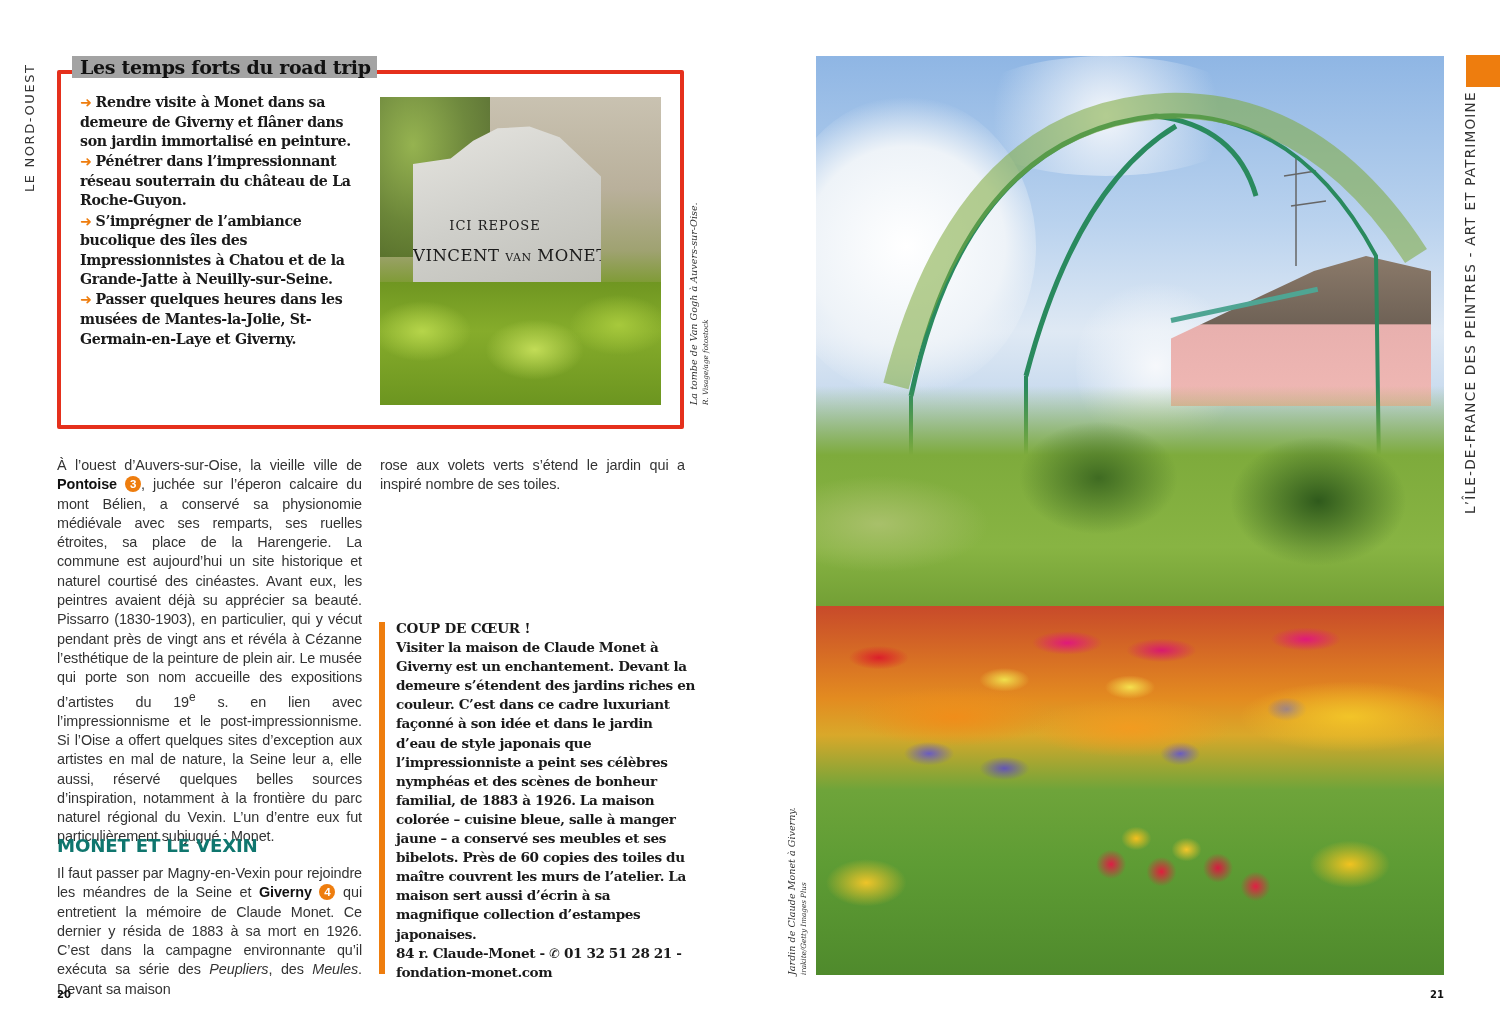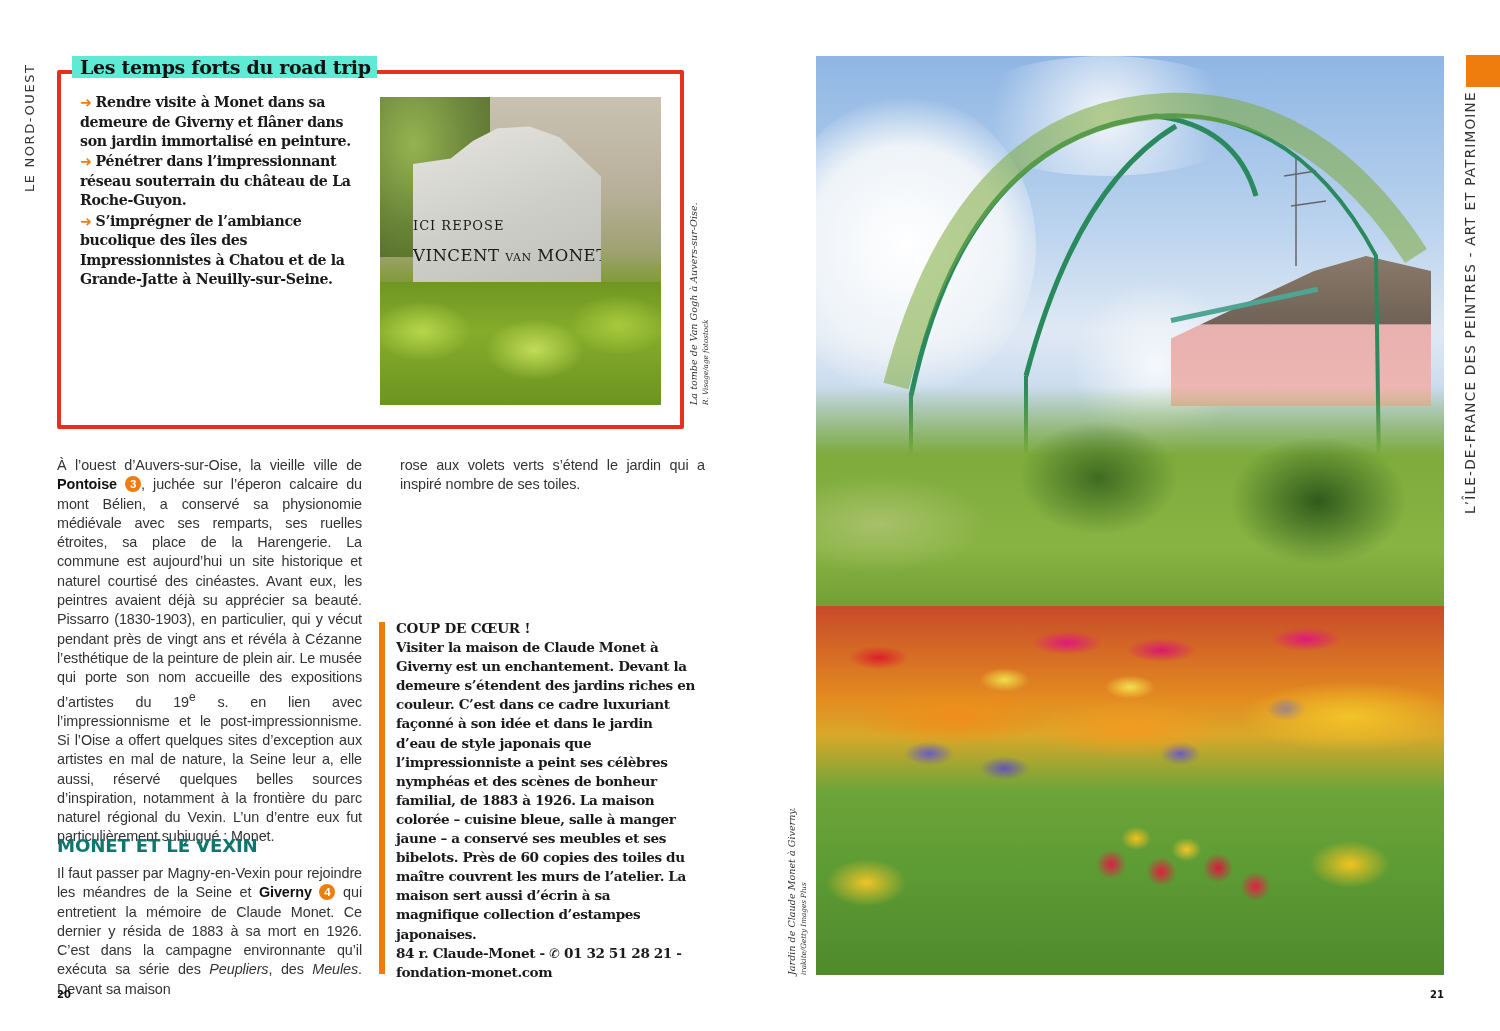--- a/index.html
+++ b/index.html
@@ -20,21 +20,21 @@
     color: #333; text-align: left; white-space: nowrap;
   }
   .orange-tab { position: absolute; left: 1466px; top: 55px; width: 34px; height: 32px; background: #ee7d0e; }
 
   
   .highlight-box {
     position: absolute; left: 57px; top: 70px; width: 627px; height: 359px;
     border: 4px solid #e5301c; border-radius: 2px;
   }
   .highlight-title {
-    position: absolute; left: 72px; top: 56px; padding: 0 6px 0 8px; background: #5eead4;
+    position: absolute; left: 72px; top: 56px; padding: 0 6px 0 8px; background: #a3a3a3;
     font-family: "DejaVu Serif", serif; font-weight: bold; font-size: 19px; color: #111;
     letter-spacing: -0.3px; white-space: nowrap;
   }
   .highlight-list {
     position: absolute; left: 80px; top: 93px; width: 292px;
     font-family: "DejaVu Serif", serif; font-weight: bold; font-size: 14.2px; line-height: 19.6px;
     color: #1a1a1a; letter-spacing: -0.35px;
   }
   .highlight-list .item { margin-bottom: 0.5px; }
   .highlight-list .arrow { color: #ee7d0e; font-family: "DejaVu Sans", sans-serif; font-weight: bold; margin-right: 4px; }
@@ -53,21 +53,21 @@
     background: radial-gradient(ellipse at 30% 30%, #8eb241 0%, #5f7f2a 50%, #41591c 100%);
     opacity: 0.85; border-radius: 0 0 60% 0;
   }
   .tomb-photo .stone {
     position: absolute; left: 33px; top: 26px; width: 188px; height: 178px;
     background: linear-gradient(160deg, #e6e5e0 0%, #cfcfca 50%, #bdbdb6 100%);
     clip-path: polygon(0 23%, 20% 20%, 32% 10%, 45% 3%, 62% 2%, 78% 8%, 88% 18%, 100% 30%, 100% 100%, 0 100%);
     box-shadow: 2px 2px 4px rgba(0,0,0,0.3);
   }
   .tomb-photo .stone-line1 {
-    position: absolute; left: 0; width: 164px; top: 95px; text-align: left;
+    position: absolute; left: 0; width: 164px; top: 95px; text-align: center;
     font-family: "DejaVu Serif", serif; font-size: 13px; letter-spacing: 1px; color: #1b1b1b;
   }
   .tomb-photo .stone-line2 {
     position: absolute; left: 0; width: 188px; top: 123px; text-align: center;
     font-family: "DejaVu Serif", serif; font-size: 16.5px; letter-spacing: 0.5px; color: #1b1b1b; white-space: nowrap;
   }
   .tomb-photo .stone-line2 small { font-size: 11px; }
   .tomb-photo .stone-rule { position: absolute; left: 84px; top: 161px; width: 40px; height: 2px; background: #222; }
   .tomb-photo .ivy-front {
     position: absolute; left: 0; top: 185px; width: 281px; height: 123px;
@@ -84,21 +84,21 @@
     text-align: left; white-space: nowrap;
   }
   .tomb-caption .credit { font-size: 7.2px; }
 
   
   .col {
     position: absolute; font-family: "Liberation Sans", sans-serif; font-size: 14.4px; line-height: 19.3px;
     color: #333; text-align: justify; letter-spacing: -0.1px;
   }
   .col-left { left: 57px; top: 456px; width: 305px; }
-  .col-right { left: 400px; top: 456px; width: 305px; }
+  .col-right { left: 380px; top: 456px; width: 305px; }
   .col p { margin-bottom: 6px; }
   .col strong { color: #111; font-weight: bold; }
   .num-badge {
     display: inline-block; width: 16px; height: 16px; border-radius: 50%; background: #ee7d0e;
     color: #fff; font-weight: bold; font-size: 11.5px; line-height: 16px; text-align: center; vertical-align: 1px;
   }
   .section-heading {
     position: absolute; left: 57px; top: 835px;
     font-family: "DejaVu Sans", sans-serif; font-weight: bold; font-size: 18.2px; color: #0f766e; letter-spacing: -0.2px;
   }
@@ -174,20 +174,21 @@
 
 <div class="side-label-left">LE NORD-OUEST</div>
 
 <div class="highlight-box"></div>
 <div class="highlight-title">Les temps forts du road trip</div>
 
 <div class="highlight-list">
   <div class="item"><span class="arrow">➜</span><span>Rendre visite à Monet dans sa demeure de Giverny et flâner dans son jardin immortalisé en peinture.</span></div>
   <div class="item"><span class="arrow">➜</span><span>Pénétrer dans l’impressionnant réseau souterrain du château de La Roche-Guyon.</span></div>
   <div class="item"><span class="arrow">➜</span><span>S’imprégner de l’ambiance bucolique des îles des Impressionnistes à Chatou et de la Grande-Jatte à Neuilly-sur-Seine.</span></div>
+  <div class="item"><span class="arrow">➜</span><span>Passer quelques heures dans les musées de Mantes-la-Jolie, St-Germain-en-Laye et Giverny.</span></div>
 </div>
 
 <div class="tomb-photo">
   <div class="leaves-top"></div>
   <div class="stone">
     <div class="stone-line1">ICI REPOSE</div>
     <div class="stone-line2"><span>VINCENT </span><small>VAN</small><span> MONET</span></div>
     <div class="stone-rule"></div>
   </div>
   <div class="ivy-front"></div>

